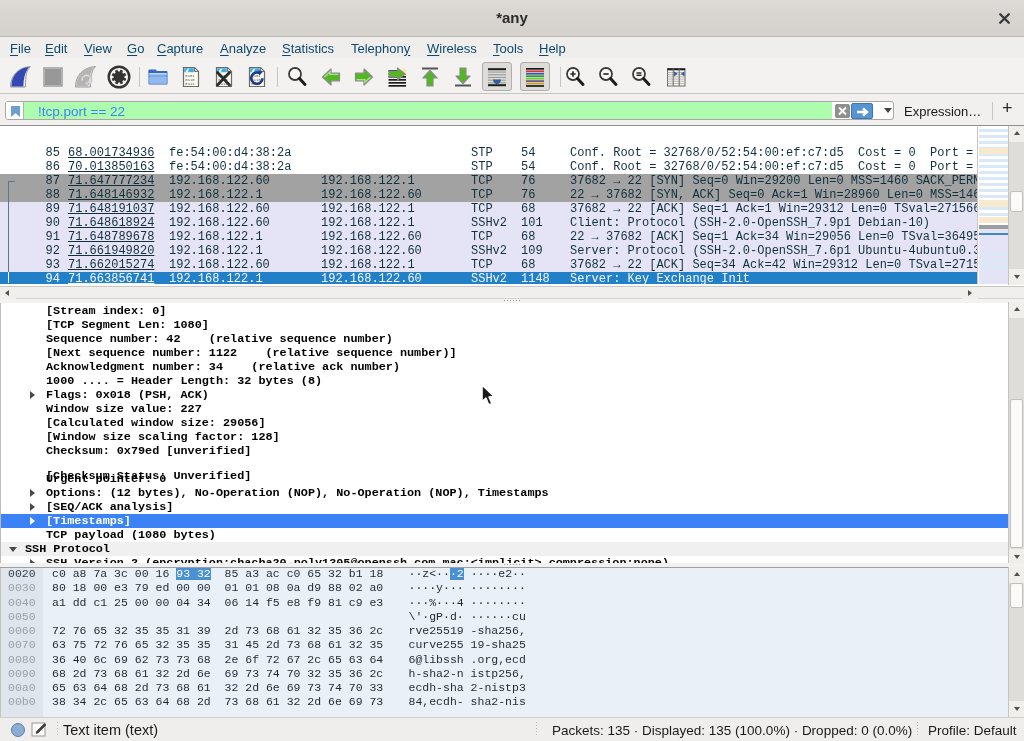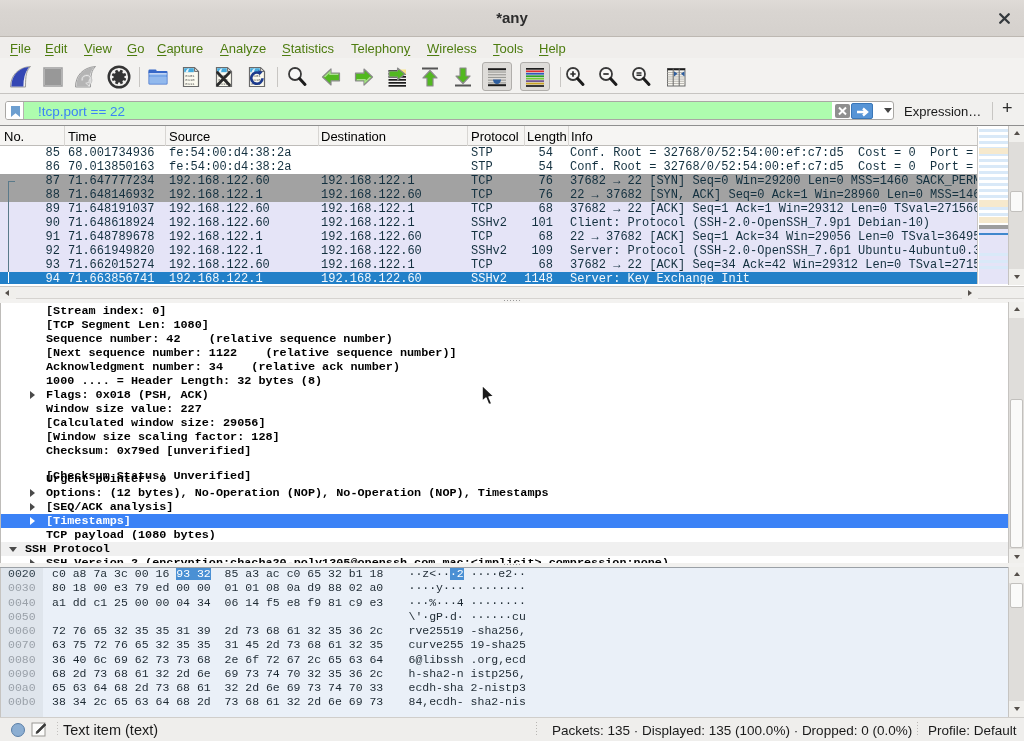--- a/index.html
+++ b/index.html
@@ -7,21 +7,21 @@
 body { font-family:"Liberation Sans", sans-serif; position:relative; background:#fff; }
 .abs { position:absolute; }
 .mono { font-family:"Liberation Mono", monospace; }
 
 
 #titlebar { left:0; top:0; width:1024px; height:37px; background:linear-gradient(#dfdbd7, #d9d5d1 30%, #d5d1cd); border-bottom:1px solid #bdb8b2; }
 #titlebar .title { position:absolute; left:0; right:0; top:8.5px; text-align:center; font-size:15px; font-weight:bold; color:#2c2c2c; }
 #closex { position:absolute; right:12px; top:10.5px; width:15px; height:15px; color:#34393d; }
 
 
-#menubar { left:0; top:37px; width:1024px; height:38px; background:#f0eeec; border-bottom:1px solid #d2d0cd; font-size:13px; color:#4d7c0f; }
+#menubar { left:0; top:37px; width:1024px; height:38px; background:#f0eeec; border-bottom:1px solid #d2d0cd; font-size:13px; color:#0c4a6e; }
 #menubar span { position:absolute; top:3.5px; }
 #menubar u { text-decoration:underline; text-underline-offset:2px; }
 
 
 #toolbar { left:0; top:57.5px; width:1024px; height:36px; background:#f3f2f0; border-bottom:1px solid #c6c4c1; }
 .tbi { position:absolute; top:7px; width:24px; height:24px; }
 .tbsep { position:absolute; top:9px; width:1px; height:20px; background:#c8c6c3; }
 .pressedbox { position:absolute; top:4.5px; width:30px; height:29px; background:#dedcd9; border:1px solid #b0aeab; border-radius:3px; }
 
 
@@ -38,25 +38,25 @@
 #fplus { position:absolute; left:1002px; top:4.5px; font-size:18px; color:#2a2a2a; }
 
 
 #plist { left:0; top:126px; width:1024px; height:158px; background:#fff; overflow:hidden; }
 #phead { position:absolute; left:0; top:0; width:977px; height:19.5px; background:#f6f5f3; border-bottom:1px solid #bebcb9; font-size:13px; color:#000; }
 #phead span { position:absolute; top:3px; }
 #phead i { position:absolute; top:0; width:1px; height:20px; background:#d8d6d3; font-style:normal; }
 .prow { position:absolute; left:0; width:977px; height:14.05px; font-size:12px; line-height:14.05px; color:#13303f; white-space:pre; overflow:hidden; }
 .prow span { position:absolute; top:0; }
 .c-no { left:0; width:60px; text-align:right; }
-.c-ti { left:68px; }
+.c-ti { left:68px;text-decoration:underline; }
 .c-sr { left:169px; }
 .c-ds { left:321px; }
 .c-pr { left:471px; }
-.c-ln { left:488px; width:65px; text-align:right; }
+.c-ln { left:521px; width:65px; text-align:left; }
 .c-in { left:570px; width:407px; overflow:hidden; }
 .bg-gray { background:#a2a2a2; }
 .bg-lav { background:#e5e4f7; }
 .bg-sel { background:#2280c8; color:#f4f8fc; }
 
 
 #minimap { position:absolute; left:977px; top:1px; width:31px; height:159px; background:#fff; border-left:1px solid #c9c7c4; }
 #minimap div { position:absolute; left:1px; width:29px; }
 
 
@@ -294,35 +294,20 @@
           <path d="M5 8 h9 M11 4.5 L15 8 L11 11.5" stroke="#fff" stroke-width="2.4" fill="none"></path>
         </svg></div>
     <div id="fdrop"></div>
   </div>
   <div id="fexpr">Expression…</div>
   <div id="fsep2"></div>
   <div id="fplus">+</div>
 </div>
 
 <div class="abs" id="plist">
-  <div id="phead">
-    <span style="left:4px">No.</span>
-      <i style="left:64px"></i>
-    <span style="left:68px">Time</span>
-      <i style="left:165px"></i>
-    <span style="left:169px">Source</span>
-      <i style="left:318px"></i>
-    <span style="left:321px">Destination</span>
-      <i style="left:467px"></i>
-    <span style="left:471px">Protocol</span>
-      <i style="left:524px"></i>
-    <span style="left:527px">Length</span>
-      <i style="left:568px"></i>
-    <span style="left:571px">Info</span>
-  </div>
   <div id="prows" class="mono">
       <div class="prow " style="top:19.5px"><span class="c-no">85</span><span class="c-ti">68.001734936</span><span class="c-sr">fe:54:00:d4:38:2a</span><span class="c-ds"></span><span class="c-pr">STP</span><span class="c-ln">54</span><span class="c-in">Conf. Root = 32768/0/52:54:00:ef:c7:d5  Cost = 0  Port = 0x8001</span></div>
       <div class="prow " style="top:33.55px"><span class="c-no">86</span><span class="c-ti">70.013850163</span><span class="c-sr">fe:54:00:d4:38:2a</span><span class="c-ds"></span><span class="c-pr">STP</span><span class="c-ln">54</span><span class="c-in">Conf. Root = 32768/0/52:54:00:ef:c7:d5  Cost = 0  Port = 0x8001</span></div>
       <div class="prow bg-gray" style="top:47.6px"><span class="c-no">87</span><span class="c-ti">71.647777234</span><span class="c-sr">192.168.122.60</span><span class="c-ds">192.168.122.1</span><span class="c-pr">TCP</span><span class="c-ln">76</span><span class="c-in">37682 → 22 [SYN] Seq=0 Win=29200 Len=0 MSS=1460 SACK_PERM=1 TS</span></div>
       <div class="prow bg-gray" style="top:61.650000000000006px"><span class="c-no">88</span><span class="c-ti">71.648146932</span><span class="c-sr">192.168.122.1</span><span class="c-ds">192.168.122.60</span><span class="c-pr">TCP</span><span class="c-ln">76</span><span class="c-in">22 → 37682 [SYN, ACK] Seq=0 Ack=1 Win=28960 Len=0 MSS=1460 SA</span></div>
       <div class="prow bg-lav" style="top:75.7px"><span class="c-no">89</span><span class="c-ti">71.648191037</span><span class="c-sr">192.168.122.60</span><span class="c-ds">192.168.122.1</span><span class="c-pr">TCP</span><span class="c-ln">68</span><span class="c-in">37682 → 22 [ACK] Seq=1 Ack=1 Win=29312 Len=0 TSval=271566417</span></div>
       <div class="prow bg-lav" style="top:89.75px"><span class="c-no">90</span><span class="c-ti">71.648618924</span><span class="c-sr">192.168.122.60</span><span class="c-ds">192.168.122.1</span><span class="c-pr">SSHv2</span><span class="c-ln">101</span><span class="c-in">Client: Protocol (SSH-2.0-OpenSSH_7.9p1 Debian-10)</span></div>
       <div class="prow bg-lav" style="top:103.80000000000001px"><span class="c-no">91</span><span class="c-ti">71.648789678</span><span class="c-sr">192.168.122.1</span><span class="c-ds">192.168.122.60</span><span class="c-pr">TCP</span><span class="c-ln">68</span><span class="c-in">22 → 37682 [ACK] Seq=1 Ack=34 Win=29056 Len=0 TSval=36495869</span></div>
       <div class="prow bg-lav" style="top:117.85000000000001px"><span class="c-no">92</span><span class="c-ti">71.661949820</span><span class="c-sr">192.168.122.1</span><span class="c-ds">192.168.122.60</span><span class="c-pr">SSHv2</span><span class="c-ln">109</span><span class="c-in">Server: Protocol (SSH-2.0-OpenSSH_7.6p1 Ubuntu-4ubuntu0.3)</span></div>
       <div class="prow bg-lav" style="top:131.9px"><span class="c-no">93</span><span class="c-ti">71.662015274</span><span class="c-sr">192.168.122.60</span><span class="c-ds">192.168.122.1</span><span class="c-pr">TCP</span><span class="c-ln">68</span><span class="c-in">37682 → 22 [ACK] Seq=34 Ack=42 Win=29312 Len=0 TSval=2715664</span></div>

